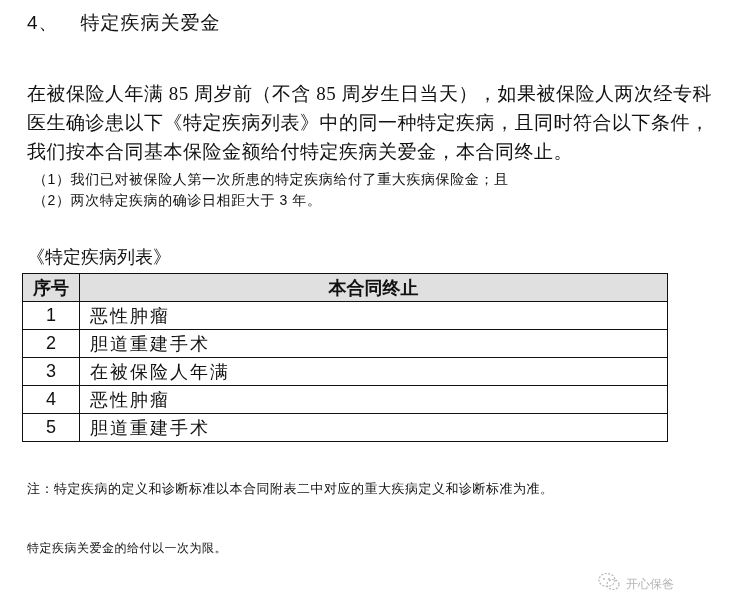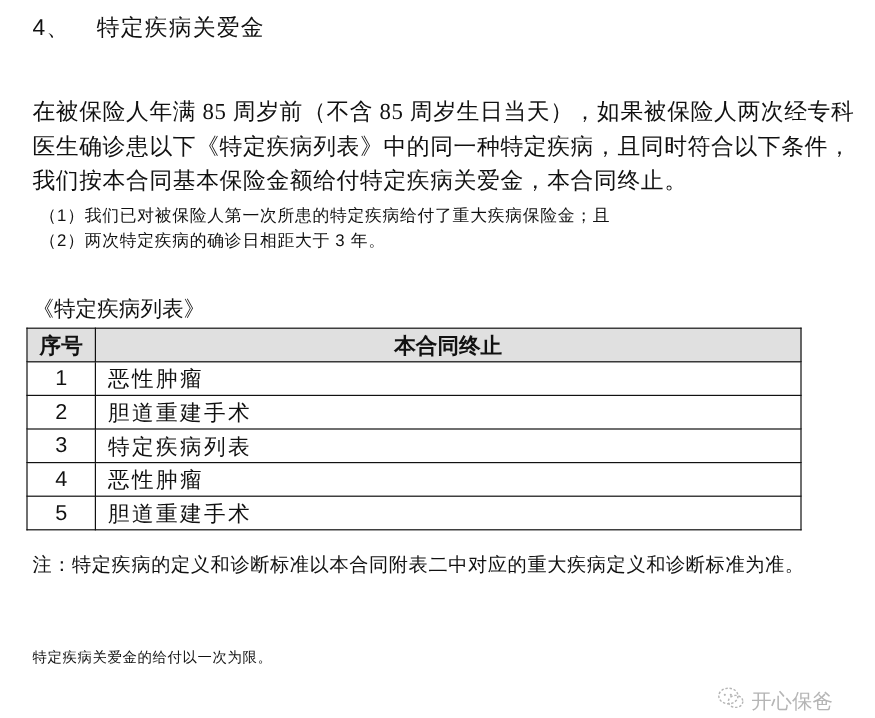--- a/index.html
+++ b/index.html
@@ -10,23 +10,23 @@
     .heading .num { margin-right: 22px; }
     .para { position: absolute; left: 27px; top: 60px; width: 690px; font-size: 19px; line-height: 29px; letter-spacing: 0.5px; }
     .cond { position: absolute; left: 33px; width: 690px; font-size: 14px; letter-spacing: 0.6px; }
     .table-title { position: absolute; left: 27px; top: 245px; font-size: 18px; }
     table { position: absolute; left: 22px; top: 273px; width: 646px; border-collapse: collapse; font-size: 18px; }
     th, td { border: 1.5px solid #111; height: 27px; padding: 0; }
     th { background: #e0e0e0; font-weight: bold; }
     th.col-idx { width: 56px; }
     td.idx { text-align: center; }
     td.name { padding-left: 10px; letter-spacing: 2px; }
-    .note { position: absolute; left: 27px; top: 438px; width: 690px; font-size: 16px; line-height: 29px; letter-spacing: 0.5px; }
+    .note { position: absolute; left: 27px; top: 455px; width: 690px; font-size: 13px; line-height: 29px; letter-spacing: 0.5px; }
     .limit { position: absolute; left: 27px; top: 521px; font-size: 12px; letter-spacing: 0.5px; }
-    .watermark { position: absolute; left: 598px; top: 553px; font-size: 17px; color: #b5b5b5; display: flex; align-items: center; }
+    .watermark { position: absolute; left: 598px; top: 553px; font-size: 12px; color: #b5b5b5; display: flex; align-items: center; }
     .watermark .icon { margin-right: 6px; font-size: 17px; }
   </style>
 </head>
 <body>
 
 <div class="heading serif">
   <span class="num">4、</span><span>特定疾病关爱金</span>
 </div>
 
 <div class="para sans">在被保险人年满 85 周岁前（不含 85 周岁生日当天），如果被保险人两次经专科医生确诊患以下《特定疾病列表》中的同一种特定疾病，且同时符合以下条件，我们按本合同基本保险金额给付特定疾病关爱金，本合同终止。</div>
@@ -47,21 +47,21 @@
     <tr>
       <td class="idx">1</td>
       <td class="name">恶性肿瘤</td>
     </tr>
     <tr>
       <td class="idx">2</td>
       <td class="name">胆道重建手术</td>
     </tr>
     <tr>
       <td class="idx">3</td>
-      <td class="name">特定疾病列表</td>
+      <td class="name">在被保险人年满</td>
     </tr>
     <tr>
       <td class="idx">4</td>
       <td class="name">恶性肿瘤</td>
     </tr>
     <tr>
       <td class="idx">5</td>
       <td class="name">胆道重建手术</td>
     </tr>
   </tbody>

